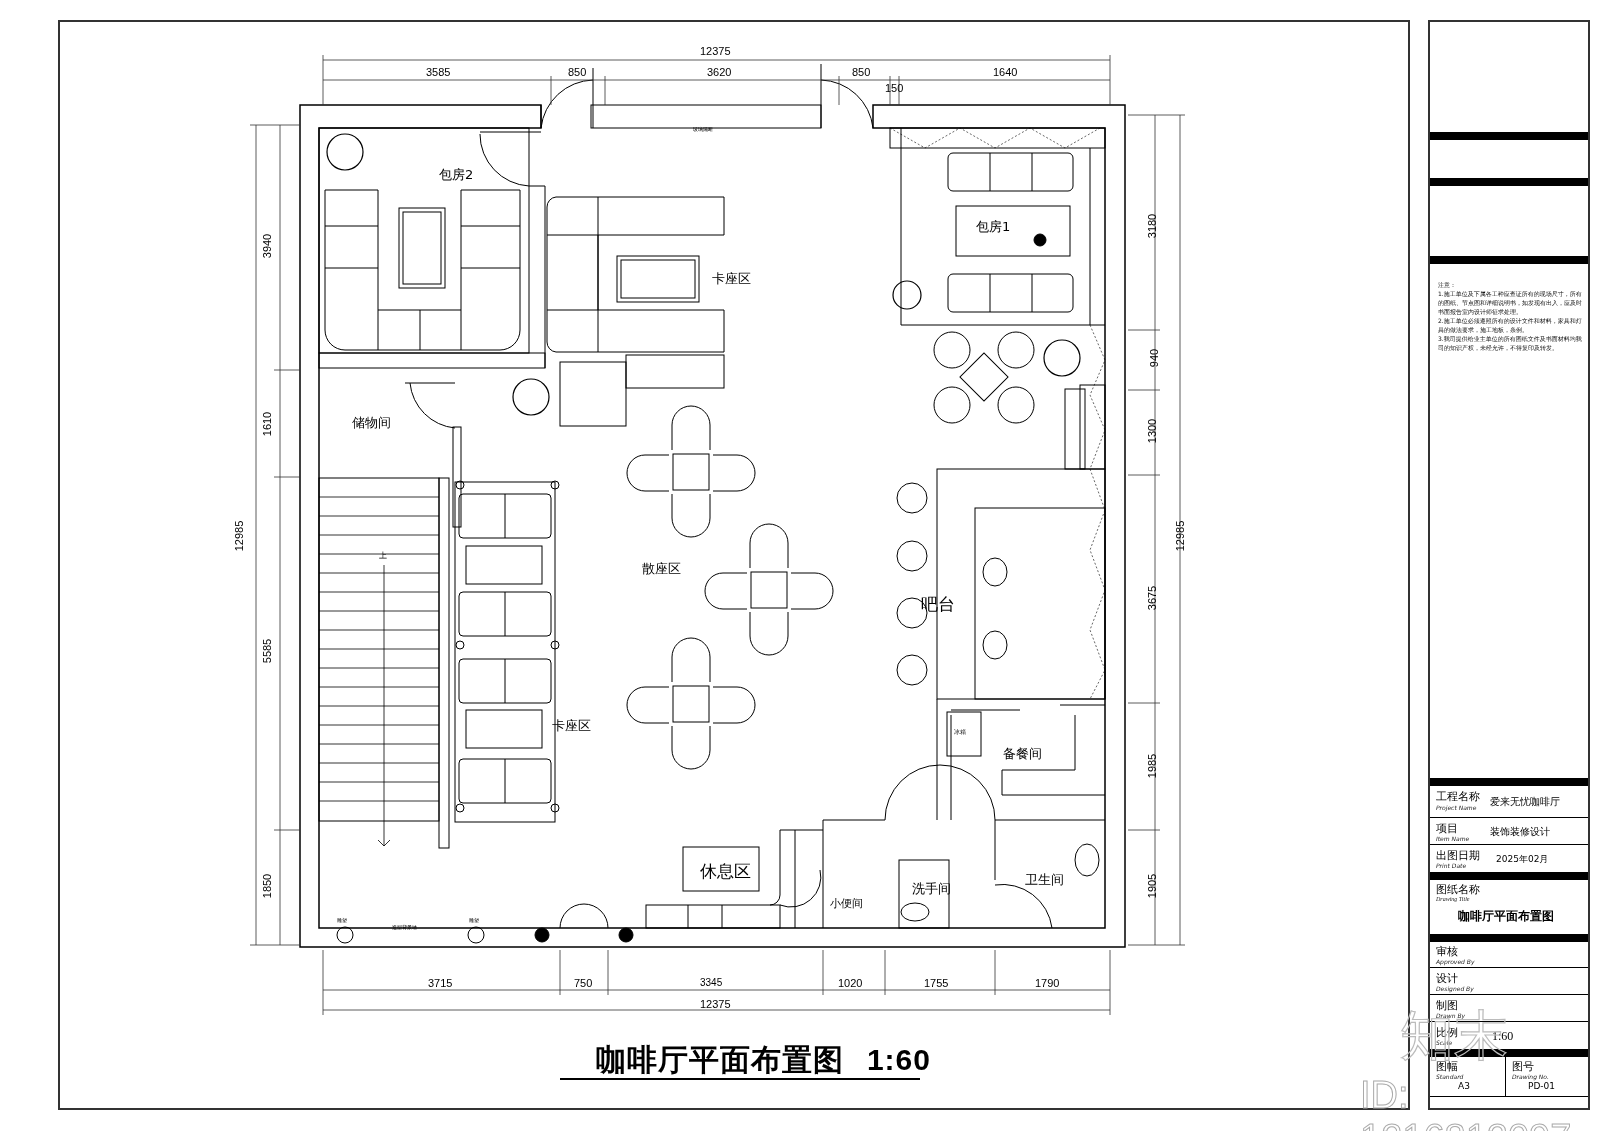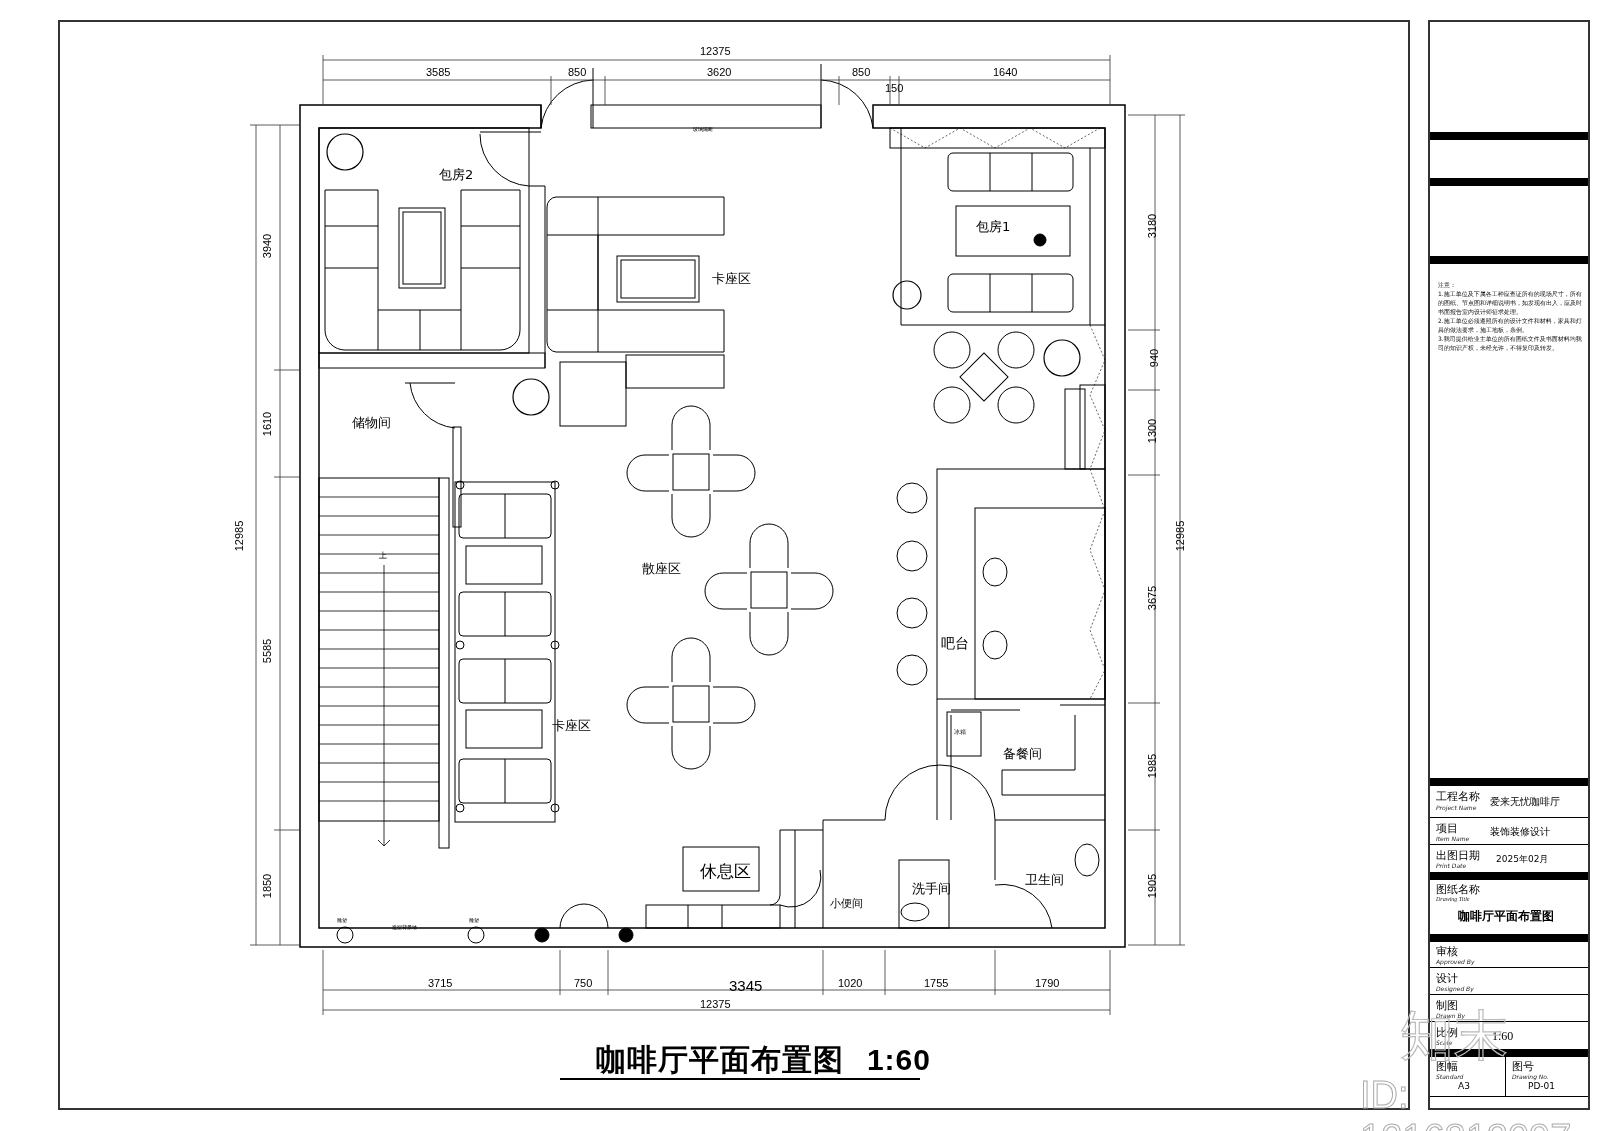--- a/index.html
+++ b/index.html
@@ -237,21 +237,21 @@
 <div class="dim" style="position:absolute;left:700px;top:45px;font-size:11px;">12375</div>
 <div class="dim" style="position:absolute;left:426px;top:66px;font-size:11px;">3585</div>
 <div class="dim" style="position:absolute;left:568px;top:66px;font-size:11px;">850</div>
 <div class="dim" style="position:absolute;left:707px;top:66px;font-size:11px;">3620</div>
 <div class="dim" style="position:absolute;left:852px;top:66px;font-size:11px;">850</div>
 <div class="dim" style="position:absolute;left:885px;top:82px;font-size:11px;">150</div>
 <div class="dim" style="position:absolute;left:993px;top:66px;font-size:11px;">1640</div>
 
 <div class="dim" style="position:absolute;left:428px;top:977px;font-size:11px;">3715</div>
 <div class="dim" style="position:absolute;left:574px;top:977px;font-size:11px;">750</div>
-<div class="dim" style="position:absolute;left:729px;top:977px;font-size:15px;">3345</div>
+<div class="dim" style="position:absolute;left:700px;top:977px;font-size:10px;">3345</div>
 <div class="dim" style="position:absolute;left:838px;top:977px;font-size:11px;">1020</div>
 <div class="dim" style="position:absolute;left:924px;top:977px;font-size:11px;">1755</div>
 <div class="dim" style="position:absolute;left:1035px;top:977px;font-size:11px;">1790</div>
 <div class="dim" style="position:absolute;left:700px;top:998px;font-size:11px;">12375</div>
 
 <div class="dim" style="position:absolute;left:224px;top:530px;font-size:11px;transform:rotate(-90deg);">12985</div>
 <div class="dim" style="position:absolute;left:255px;top:240px;font-size:11px;transform:rotate(-90deg);">3940</div>
 <div class="dim" style="position:absolute;left:255px;top:418px;font-size:11px;transform:rotate(-90deg);">1610</div>
 <div class="dim" style="position:absolute;left:255px;top:645px;font-size:11px;transform:rotate(-90deg);">5585</div>
 <div class="dim" style="position:absolute;left:255px;top:880px;font-size:11px;transform:rotate(-90deg);">1850</div>
@@ -262,21 +262,21 @@
 <div class="dim" style="position:absolute;left:1140px;top:592px;font-size:11px;transform:rotate(-90deg);">3675</div>
 <div class="dim" style="position:absolute;left:1140px;top:760px;font-size:11px;transform:rotate(-90deg);">1985</div>
 <div class="dim" style="position:absolute;left:1140px;top:880px;font-size:11px;transform:rotate(-90deg);">1905</div>
 <div class="dim" style="position:absolute;left:1165px;top:530px;font-size:11px;transform:rotate(-90deg);">12985</div>
 
 <div style="position:absolute;left:408px;top:166px;font-size:13px;margin-left:31px;">包房2</div>
 <div style="position:absolute;left:712px;top:270px;font-size:13px;">卡座区</div>
 <div style="position:absolute;left:976px;top:218px;font-size:13px;">包房1</div>
 <div style="position:absolute;left:352px;top:414px;font-size:13px;">储物间</div>
 <div style="position:absolute;left:642px;top:560px;font-size:13px;">散座区</div>
-<div style="position:absolute;left:941px;top:593px;font-size:14px;margin-top:42px;">吧台</div>
+<div style="position:absolute;left:921px;top:593px;font-size:17px;">吧台</div>
 <div style="position:absolute;left:552px;top:717px;font-size:13px;">卡座区</div>
 <div style="position:absolute;left:1003px;top:745px;font-size:13px;">备餐间</div>
 <div style="position:absolute;left:700px;top:860px;font-size:17px;">休息区</div>
 <div style="position:absolute;left:830px;top:896px;font-size:11px;">小便间</div>
 <div style="position:absolute;left:912px;top:880px;font-size:13px;">洗手间</div>
 <div style="position:absolute;left:1025px;top:871px;font-size:13px;">卫生间</div>
 <div style="position:absolute;left:379px;top:550px;font-size:8px;">上</div>
 <div style="position:absolute;left:954px;top:728px;font-size:6px;">冰箱</div>
 <div style="position:absolute;left:693px;top:126px;font-size:5px;">玻璃隔断</div>
 <div style="position:absolute;left:337px;top:917px;font-size:5px;">雕塑</div>

